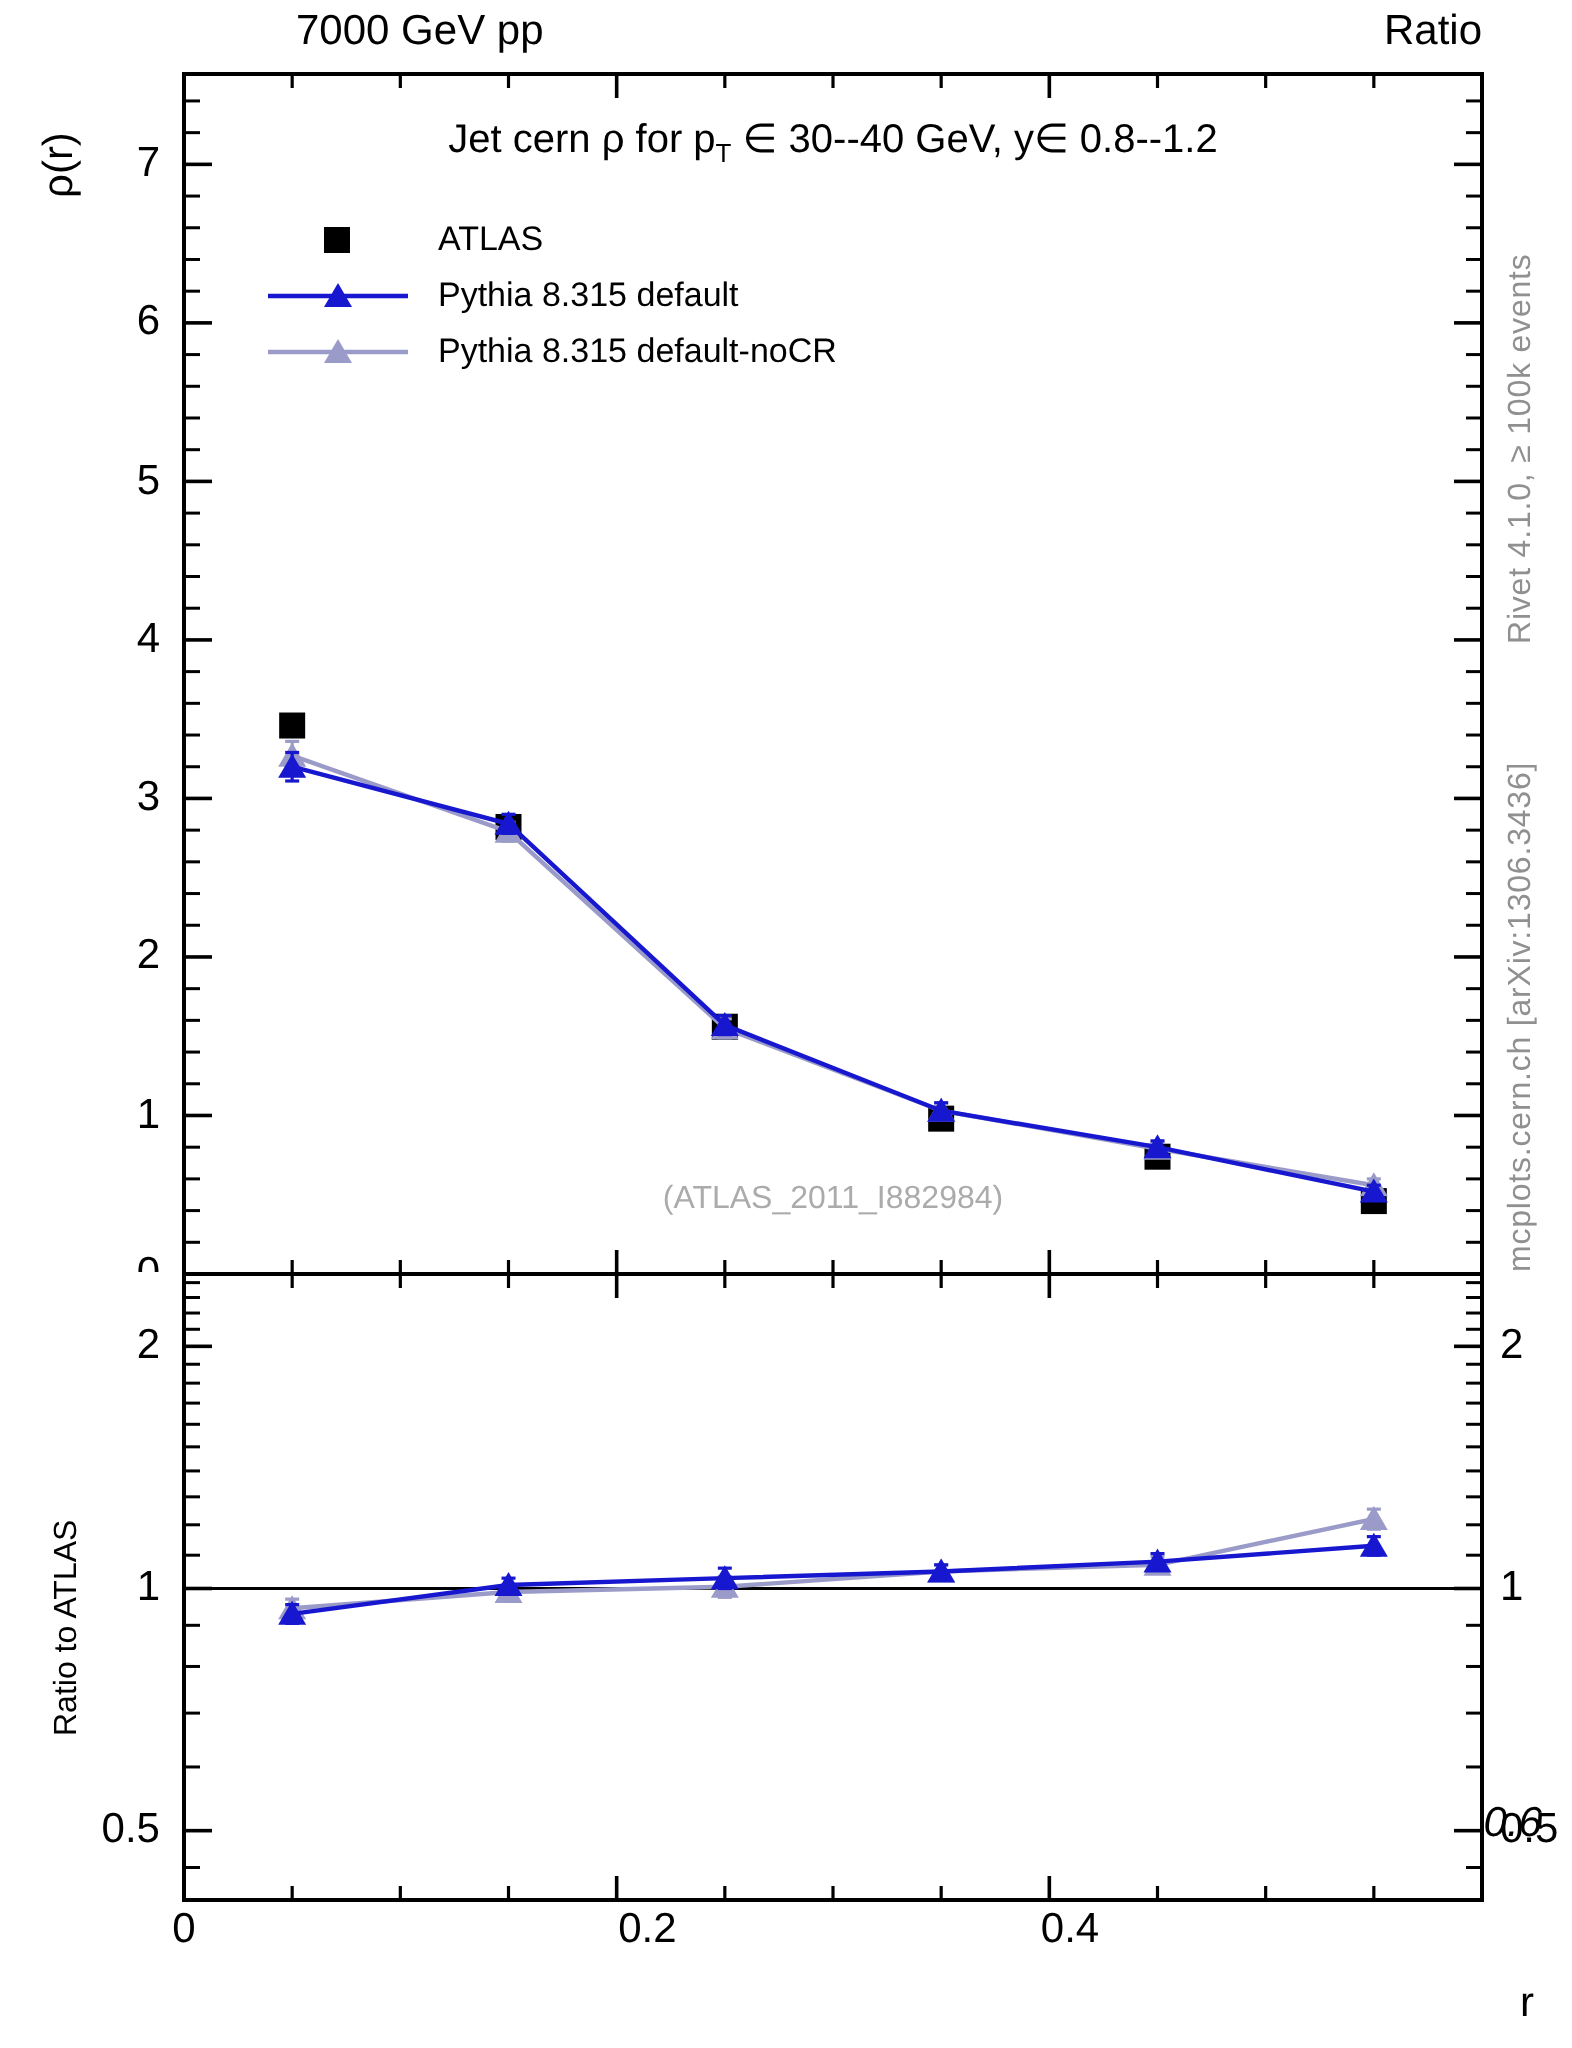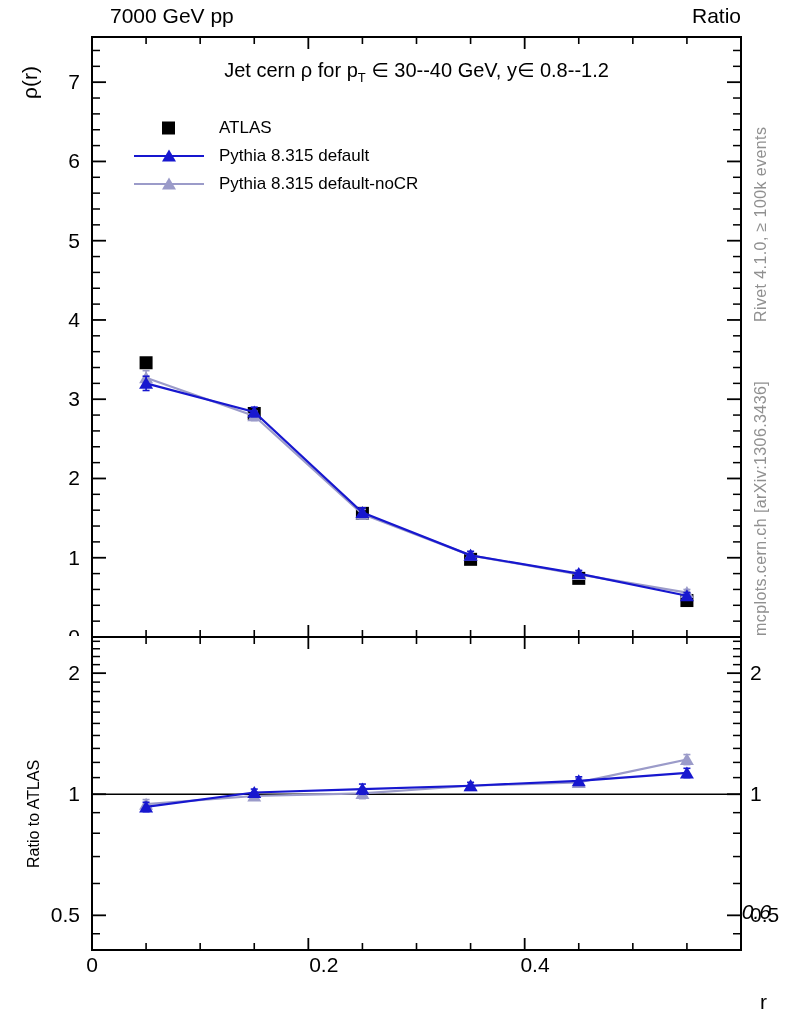--- a/index.html
+++ b/index.html
@@ -1,30 +1,30 @@
 <!DOCTYPE html>
 <html><head>
 <meta charset="utf-8">
 <style>
   html,body{margin:0;padding:0;background:#fff;}
   .fig{position:relative;width:786px;height:1024px;background:#fff;
        font-family:"Liberation Sans","DejaVu Sans",sans-serif;color:#000;overflow:hidden;}
   .abs{position:absolute;line-height:24px;white-space:nowrap;}
-  .hdr{font-size:21px;top:4px;}
+  .hdr{font-size:21px;top:4px;margin-left:38px;}
   .title{font-size:20px;top:58px;left:92px;width:649px;text-align:center;}
   .title sub{font-size:13px;}
   .ylab-main{font-size:21px;left:18px;top:99px;transform:rotate(-90deg);transform-origin:0 0;}
   .ylab-ratio{font-size:16px;left:22px;top:868px;transform:rotate(-90deg);transform-origin:0 0;}
   .xlab{font-size:21px;left:760px;top:990px;}
   .side{font-size:16px;color:#909090;transform:rotate(-90deg);transform-origin:0 0;letter-spacing:.4px;}
   .wmark{font-size:16px;color:#ababab;top:588px;left:92px;width:649px;text-align:center;}
   .tick{font-size:21px;}
   .yclip{position:absolute;left:0;top:0;width:90px;height:636px;overflow:hidden;}
   .legend{position:absolute;left:132px;top:110px;}
-  .lrow{display:flex;align-items:flex-end;height:28px;}
+  .lrow{display:flex;align-items:flex-start;height:28px;}
   .lmark{width:74px;height:20px;flex:0 0 74px;}
   .llab{font-size:17px;padding-left:13px;}
   svg{position:absolute;left:0;top:0;}
 </style>
 </head>
 <body>
 
 <div class="fig">
 
   <svg id="chart" width="786" height="1024" viewBox="0 0 786 1024">
@@ -312,20 +312,21 @@
 
   <div class="abs title"><span>Jet cern ρ for p</span><sub>T</sub><span> ∈ 30--40 GeV, y∈ 0.8--1.2</span></div>
 
   <div class="abs ylab-main">ρ(r)</div>
   <div class="abs ylab-ratio">Ratio to ATLAS</div>
   <div class="abs xlab">r</div>
 
   <div class="abs side" style="left:749px;top:322px;">Rivet 4.1.0, ≥ 100k events</div>
   <div class="abs side" style="left:749px;top:636px;">mcplots.cern.ch [arXiv:1306.3436]</div>
 
+  <div class="abs wmark">(ATLAS_2011_I882984)</div>
 
   <div class="legend">
       <div class="lrow">
         <div class="lmark"><svg width="74" height="20" style="position:static">
             <rect x="30" y="3.5" width="13" height="13" fill="#000000"></rect>
           </svg></div>
         <div class="llab">ATLAS</div>
       </div>
       <div class="lrow">
         <div class="lmark"><svg width="74" height="20" style="position:static">

